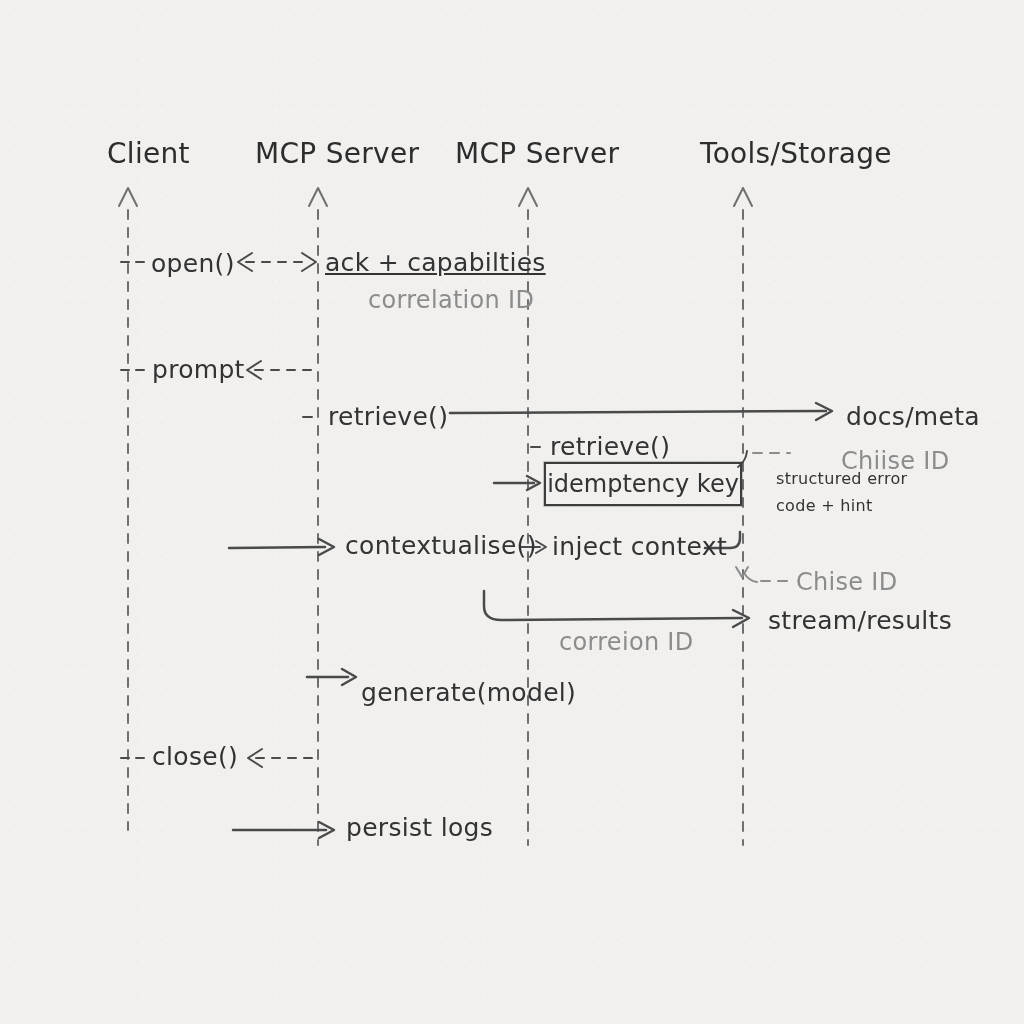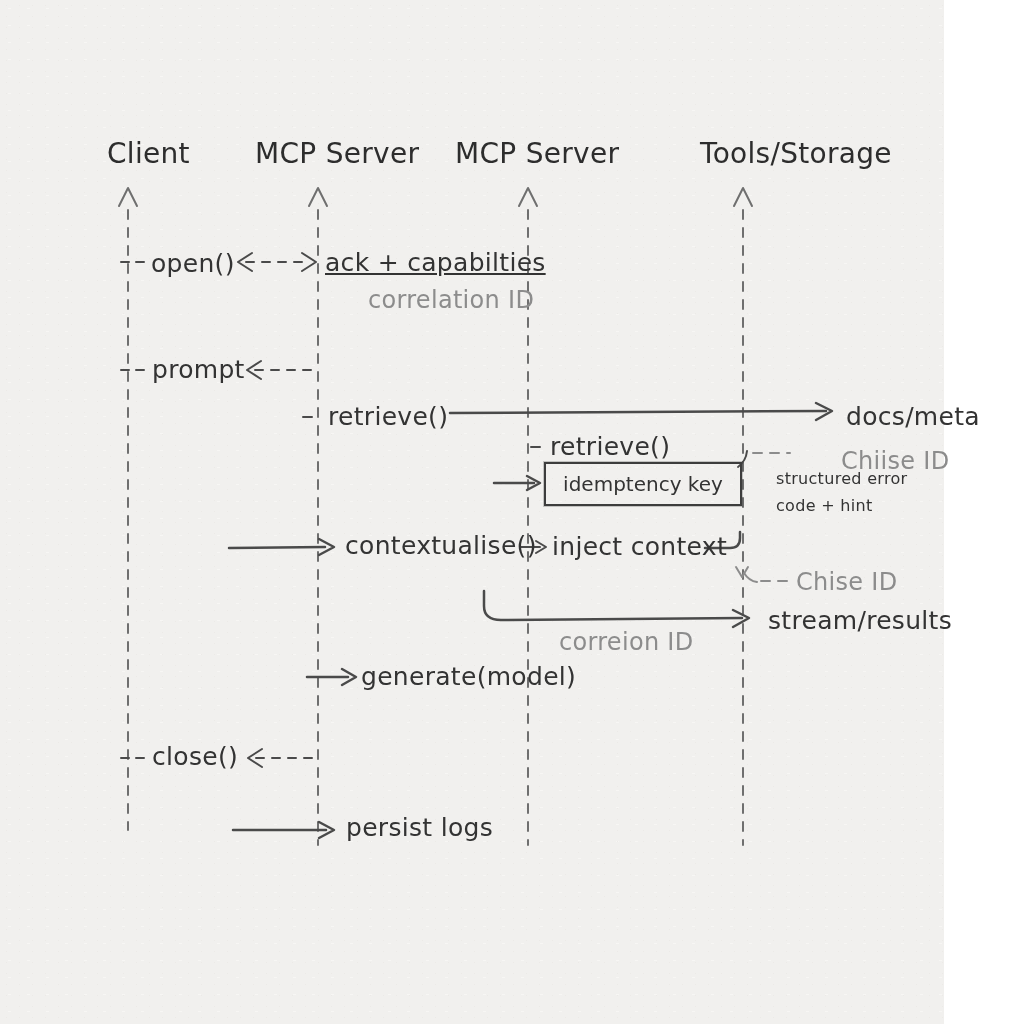--- a/index.html
+++ b/index.html
@@ -3,21 +3,21 @@
 <meta charset="utf-8">
 <style>
   html, body { margin: 0; padding: 0; }
   body {
     width: 1024px; height: 1024px;
     font-family: "DejaVu Sans", sans-serif;
     overflow: hidden;
   }
   .paper {
     position: relative;
-    width: 944px; height: 1024px;
+    width: 1024px; height: 1024px;
     background-color: #f1f0ee;
     background-image:
       radial-gradient(#eceae7 0.8px, transparent 0.9px),
       radial-gradient(#f7f6f4 1px, transparent 1.1px);
     background-size: 13px 11px, 19px 17px;
   }
   svg.canvas { position: absolute; left: 0; top: 0; }
   .lbl {
     position: absolute;
     color: #333333;
@@ -28,21 +28,21 @@
   .hdr { font-size: 28px; color: #2d2d2d; font-weight: 500; }
   .muted { color: #8c8c8c; font-size: 24px; }
   .small { font-size: 16px; }
   .keybox {
     position: absolute;
     left: 544px; top: 462px;
     width: 194px; height: 40px;
     border: 2px solid #3d3d3d;
     box-shadow: 0 0 0 1px rgba(61,61,61,0.25);
     display: flex; align-items: center; justify-content: center;
-    font-size: 20px; color: #333;
+    font-size: 24px; color: #333;
     background: transparent;
   }
 </style>
 </head>
 <body>
 
 <div class="paper">
 
   <svg class="canvas" width="1024" height="1024" viewBox="0 0 1024 1024" fill="none" stroke-linecap="round" stroke-linejoin="round">
 
@@ -161,19 +161,19 @@
   <div class="lbl small" style="left:776px; top:469px;">structured error</div>
   <div class="lbl small" style="left:776px; top:496px;">code + hint</div>
 
   <div class="lbl" style="left:552px; top:532px;">inject context</div>
   <div class="lbl" style="left:345px; top:531px;">contextualise()</div>
 
   <div class="lbl muted" style="left:796px; top:568px;">Chise ID</div>
   <div class="lbl" style="left:768px; top:606px;">stream/results</div>
   <div class="lbl muted" style="left:559px; top:628px;">correion ID</div>
 
-  <div class="lbl" style="left:361px; top:662px;">generate(model)</div>
+  <div class="lbl" style="left:361px; top:678px;">generate(model)</div>
 
   <div class="lbl" style="left:152px; top:742px;">close()</div>
 
   <div class="lbl" style="left:346px; top:813px;">persist logs</div>
 
 </div>
 
 </body></html>

